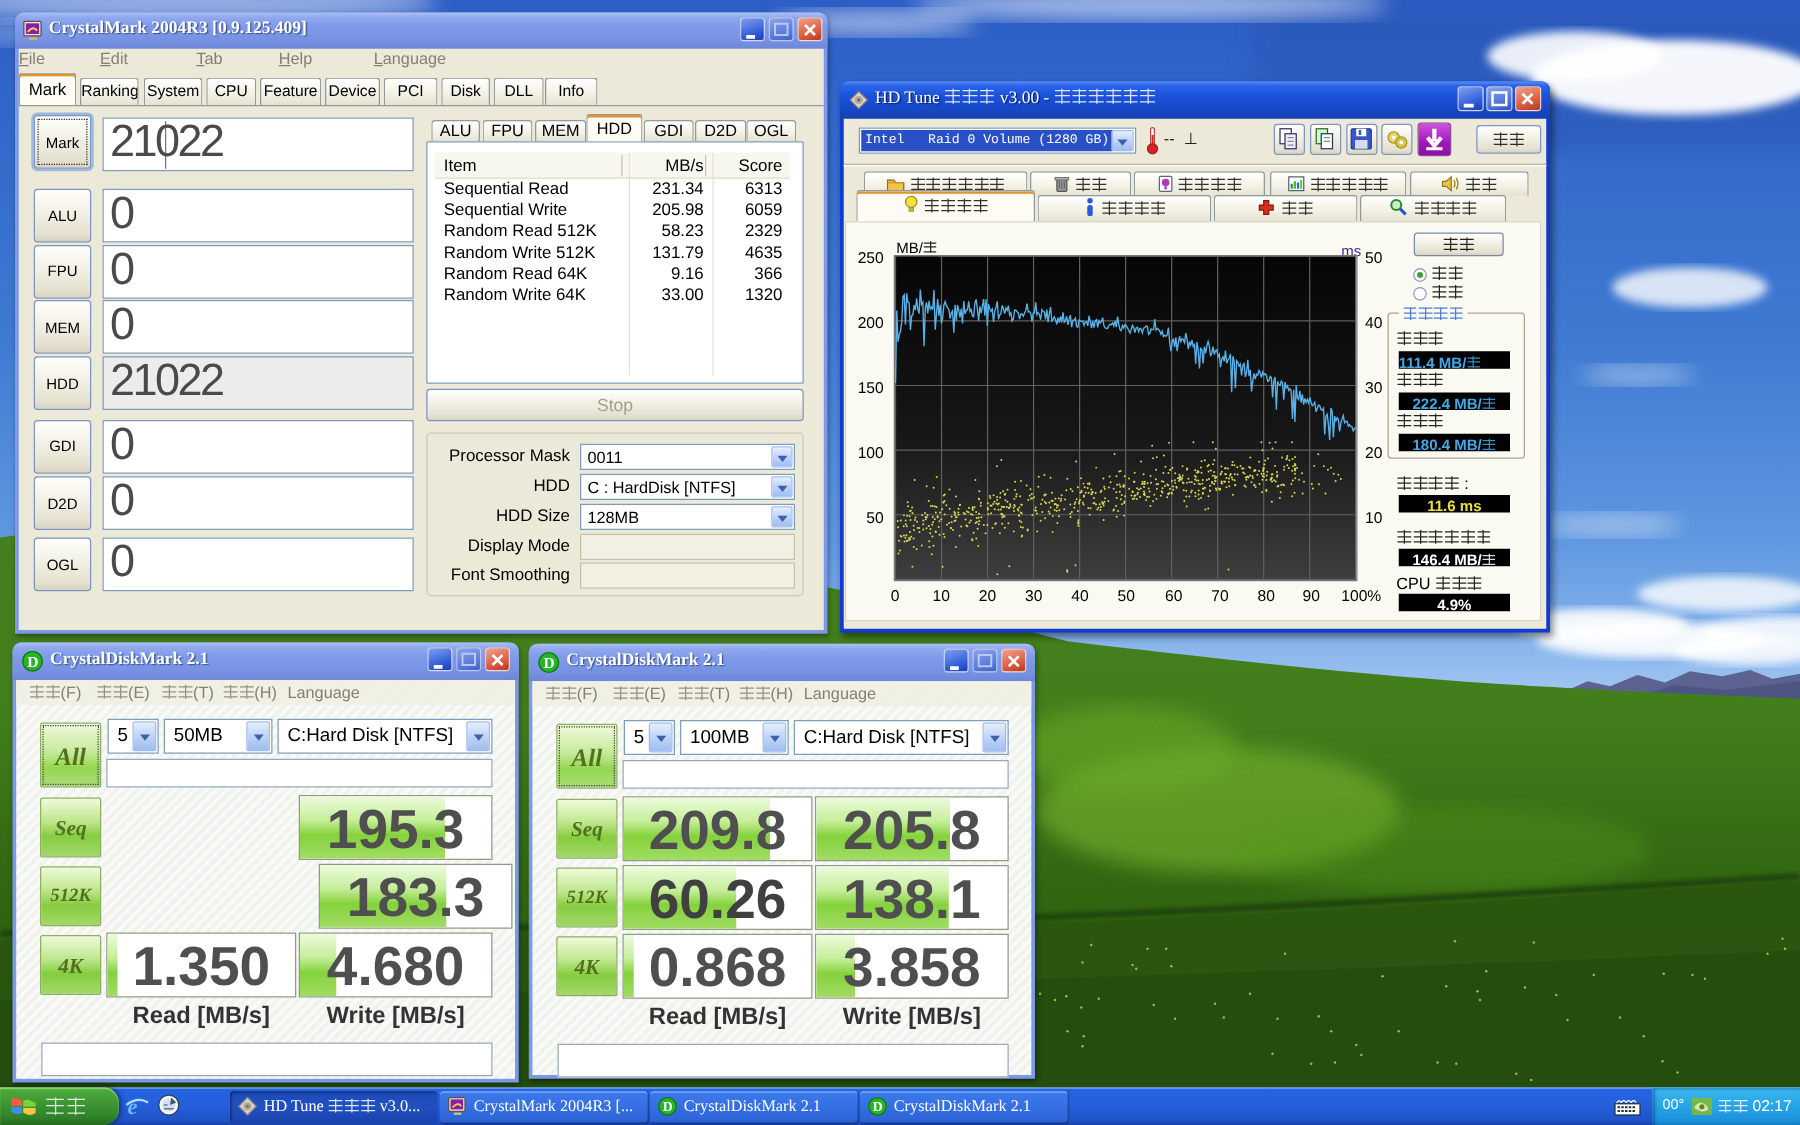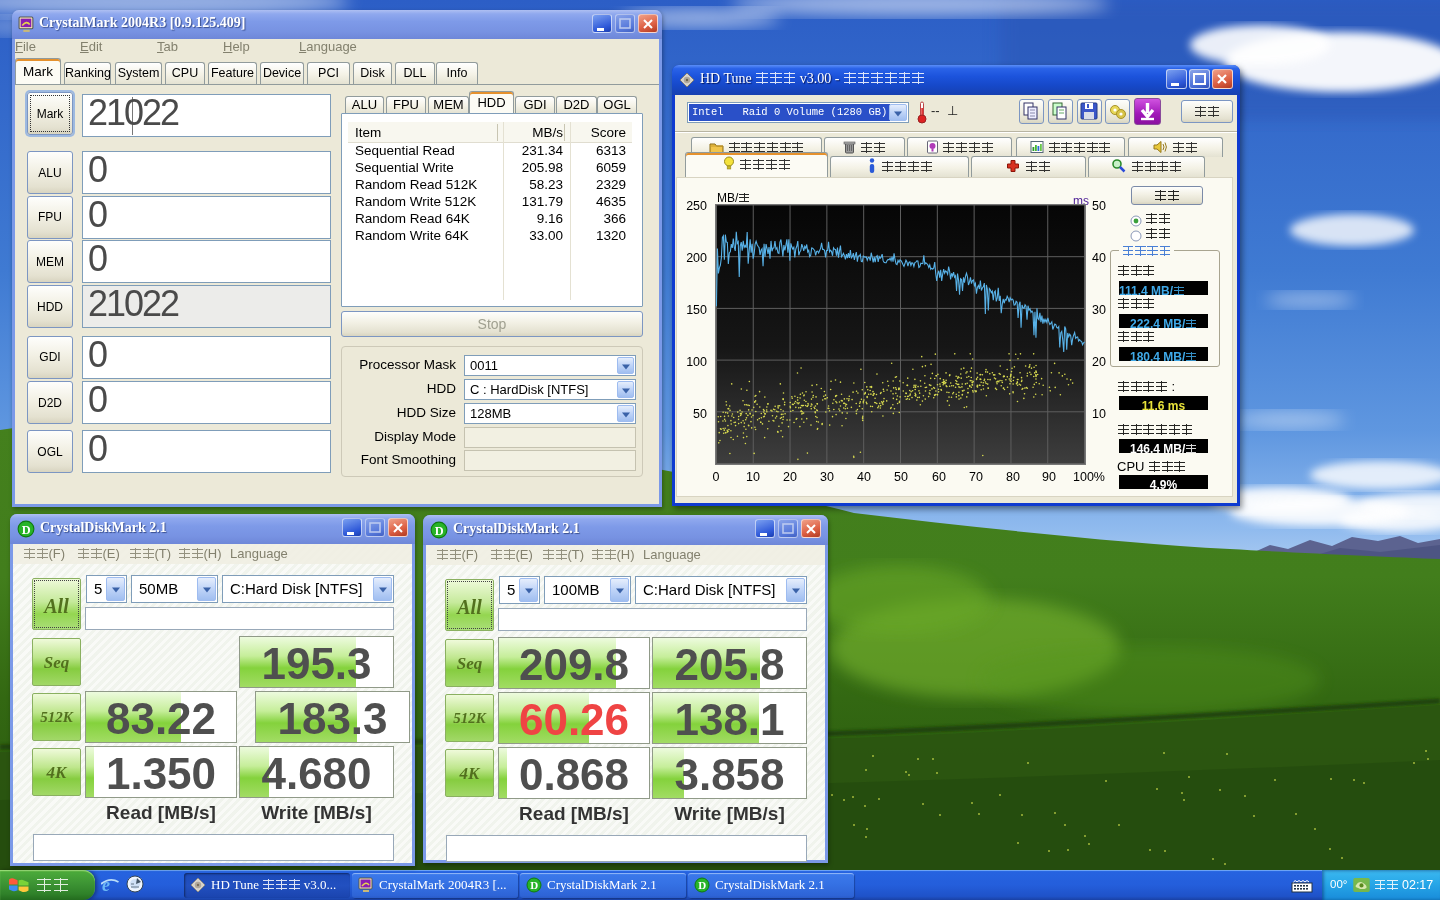--- a/index.html
+++ b/index.html
@@ -1328,24 +1328,20 @@
       </div>
   <div class="sunken ab" style="left:72px;top:63px;width:309px;height:23px;border-color:#98a8b8"></div>
       <div class="ab" style="left:19px;top:94px;width:49px;height:48px;border:1px solid #8ab060;border-radius:2px;background:linear-gradient(180deg,#effada 0%,#bee68c 40%,#86cc40 65%,#a2d868 100%);text-align:center">
  <span class="serif" style="font-style:italic;font-size:17px;font-weight:bold;color:#52701e;position:relative;top:14px">Seq</span></div>
       <div class="ab" style="left:226px;top:92px;width:155px;height:52px;background:#fff;border:1px solid #909a88;overflow:hidden">
  <div class="ab" style="left:0;top:0;width:76%;height:100%;background:linear-gradient(180deg,#edfbde 0%,#c6ee9a 38%,#84d23c 62%,#a2dc64 100%)"></div>
  <span class="ab" style="left:0;top:2px;width:100%;text-align:center;font-size:44px;font-weight:bold;letter-spacing:0;color:#4f4f4f">195.3</span>
       </div>
       <div class="ab" style="left:19px;top:149px;width:49px;height:48px;border:1px solid #8ab060;border-radius:2px;background:linear-gradient(180deg,#effada 0%,#bee68c 40%,#86cc40 65%,#a2d868 100%);text-align:center">
  <span class="serif" style="font-style:italic;font-size:15px;font-weight:bold;color:#52701e;position:relative;top:14px">512K</span></div>
-      <div class="ab" style="left:72px;top:147px;width:152px;height:52px;background:#fff;border:1px solid #909a88;overflow:hidden">
- <div class="ab" style="left:0;top:0;width:63%;height:100%;background:linear-gradient(180deg,#edfbde 0%,#c6ee9a 38%,#84d23c 62%,#a2dc64 100%)"></div>
- <span class="ab" style="left:0;top:2px;width:100%;text-align:center;font-size:44px;font-weight:bold;letter-spacing:0;color:#4f4f4f">83.22</span>
-      </div>
       <div class="ab" style="left:242px;top:147px;width:155px;height:52px;background:#fff;border:1px solid #909a88;overflow:hidden">
  <div class="ab" style="left:0;top:0;width:66%;height:100%;background:linear-gradient(180deg,#edfbde 0%,#c6ee9a 38%,#84d23c 62%,#a2dc64 100%)"></div>
  <span class="ab" style="left:0;top:2px;width:100%;text-align:center;font-size:44px;font-weight:bold;letter-spacing:0;color:#4f4f4f">183.3</span>
       </div>
       <div class="ab" style="left:19px;top:204px;width:49px;height:48px;border:1px solid #8ab060;border-radius:2px;background:linear-gradient(180deg,#effada 0%,#bee68c 40%,#86cc40 65%,#a2d868 100%);text-align:center">
  <span class="serif" style="font-style:italic;font-size:17px;font-weight:bold;color:#52701e;position:relative;top:14px">4K</span></div>
       <div class="ab" style="left:72px;top:202px;width:152px;height:52px;background:#fff;border:1px solid #909a88;overflow:hidden">
  <div class="ab" style="left:0;top:0;width:5%;height:100%;background:linear-gradient(180deg,#edfbde 0%,#c6ee9a 38%,#84d23c 62%,#a2dc64 100%)"></div>
  <span class="ab" style="left:0;top:2px;width:100%;text-align:center;font-size:44px;font-weight:bold;letter-spacing:0;color:#4f4f4f">1.350</span>
       </div>
@@ -1412,21 +1408,21 @@
  <span class="ab" style="left:0;top:2px;width:100%;text-align:center;font-size:44px;font-weight:bold;letter-spacing:0;color:#4f4f4f">209.8</span>
       </div>
       <div class="ab" style="left:226px;top:92px;width:155px;height:52px;background:#fff;border:1px solid #909a88;overflow:hidden">
  <div class="ab" style="left:0;top:0;width:70%;height:100%;background:linear-gradient(180deg,#edfbde 0%,#c6ee9a 38%,#84d23c 62%,#a2dc64 100%)"></div>
  <span class="ab" style="left:0;top:2px;width:100%;text-align:center;font-size:44px;font-weight:bold;letter-spacing:0;color:#4f4f4f">205.8</span>
       </div>
       <div class="ab" style="left:19px;top:149px;width:49px;height:48px;border:1px solid #8ab060;border-radius:2px;background:linear-gradient(180deg,#effada 0%,#bee68c 40%,#86cc40 65%,#a2d868 100%);text-align:center">
  <span class="serif" style="font-style:italic;font-size:15px;font-weight:bold;color:#52701e;position:relative;top:14px">512K</span></div>
       <div class="ab" style="left:72px;top:147px;width:152px;height:52px;background:#fff;border:1px solid #909a88;overflow:hidden">
  <div class="ab" style="left:0;top:0;width:60%;height:100%;background:linear-gradient(180deg,#edfbde 0%,#c6ee9a 38%,#84d23c 62%,#a2dc64 100%)"></div>
- <span class="ab" style="left:0;top:2px;width:100%;text-align:center;font-size:44px;font-weight:bold;letter-spacing:0;color:#ef4444">60.26</span>
+ <span class="ab" style="left:0;top:2px;width:100%;text-align:center;font-size:44px;font-weight:bold;letter-spacing:0;color:#404040">60.26</span>
       </div>
       <div class="ab" style="left:226px;top:147px;width:155px;height:52px;background:#fff;border:1px solid #909a88;overflow:hidden">
  <div class="ab" style="left:0;top:0;width:69%;height:100%;background:linear-gradient(180deg,#edfbde 0%,#c6ee9a 38%,#84d23c 62%,#a2dc64 100%)"></div>
  <span class="ab" style="left:0;top:2px;width:100%;text-align:center;font-size:44px;font-weight:bold;letter-spacing:0;color:#4f4f4f">138.1</span>
       </div>
       <div class="ab" style="left:19px;top:204px;width:49px;height:48px;border:1px solid #8ab060;border-radius:2px;background:linear-gradient(180deg,#effada 0%,#bee68c 40%,#86cc40 65%,#a2d868 100%);text-align:center">
  <span class="serif" style="font-style:italic;font-size:17px;font-weight:bold;color:#52701e;position:relative;top:14px">4K</span></div>
       <div class="ab" style="left:72px;top:202px;width:152px;height:52px;background:#fff;border:1px solid #909a88;overflow:hidden">
  <div class="ab" style="left:0;top:0;width:5%;height:100%;background:linear-gradient(180deg,#edfbde 0%,#c6ee9a 38%,#84d23c 62%,#a2dc64 100%)"></div>
  <span class="ab" style="left:0;top:2px;width:100%;text-align:center;font-size:44px;font-weight:bold;letter-spacing:0;color:#4f4f4f">0.868</span>

